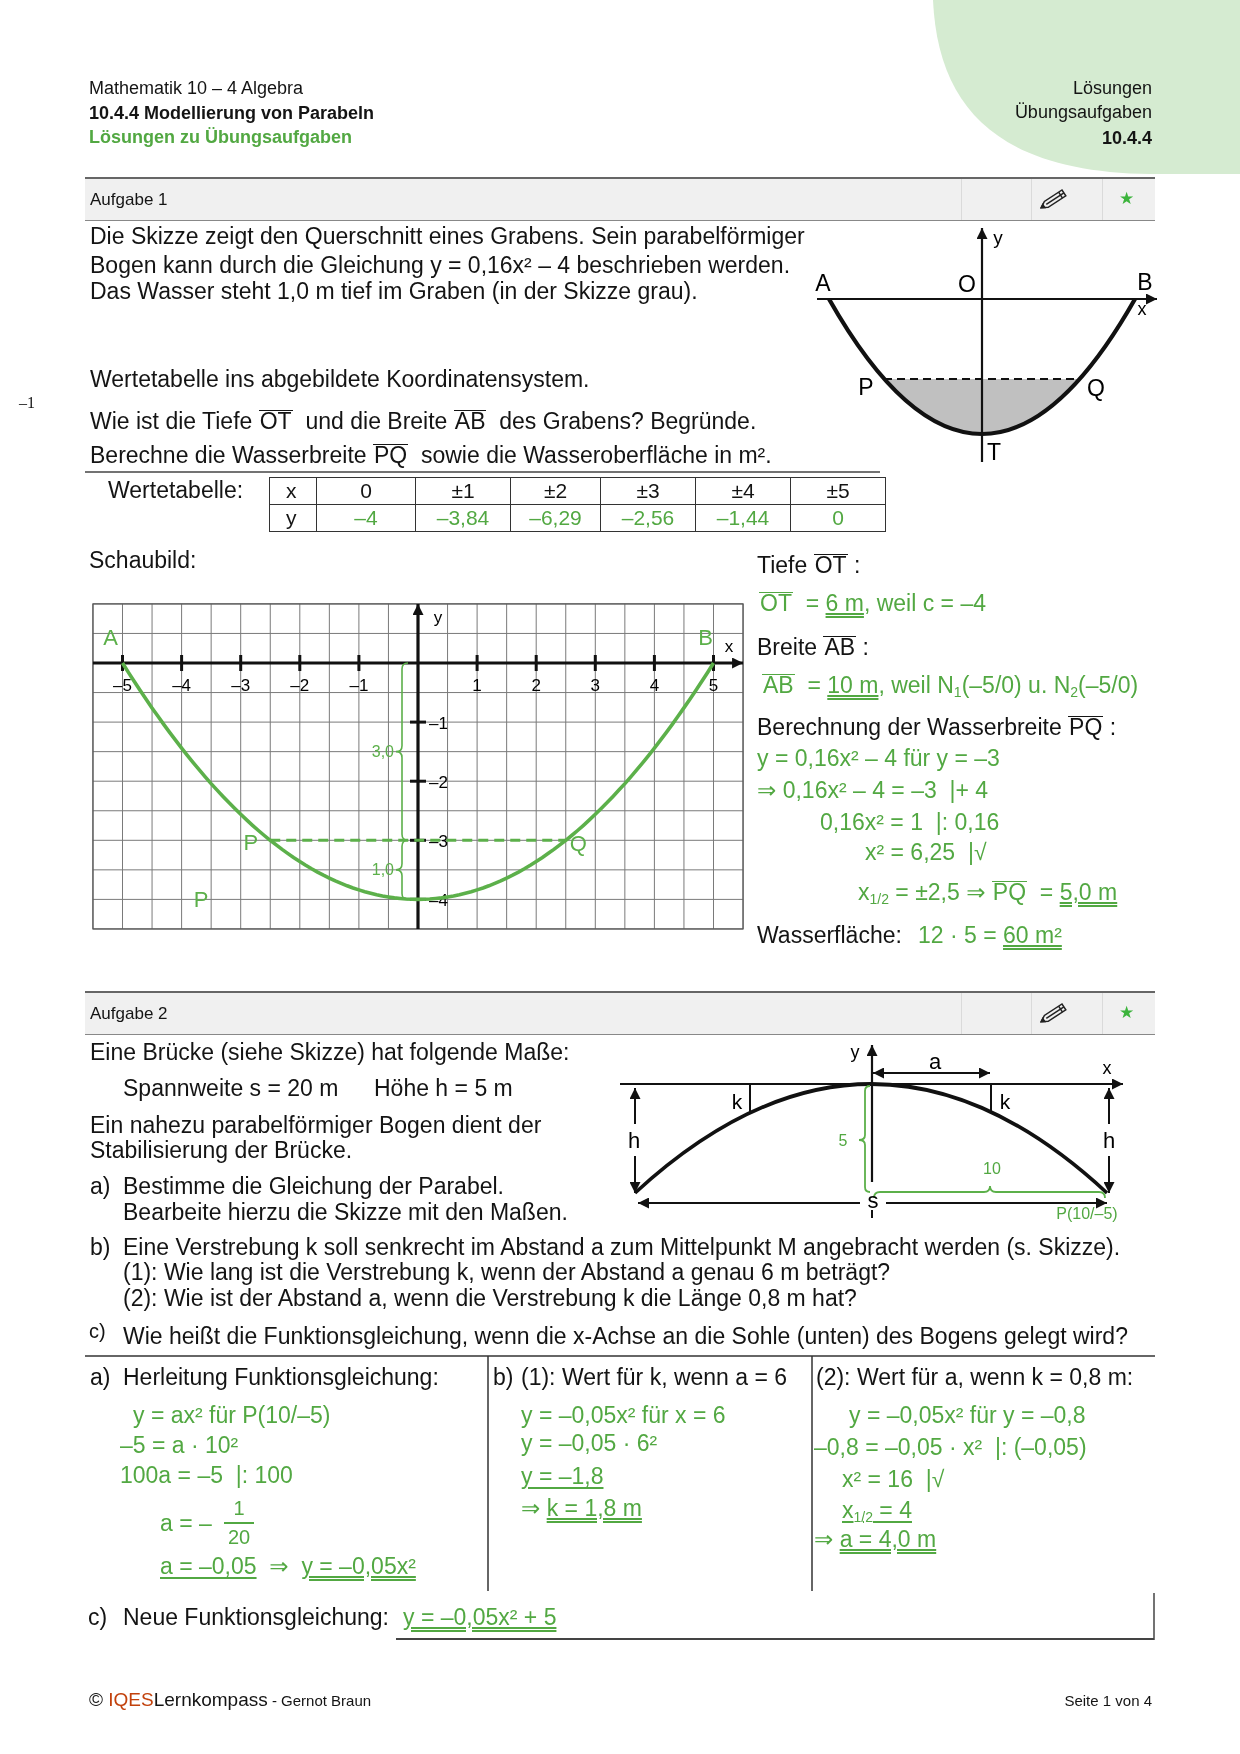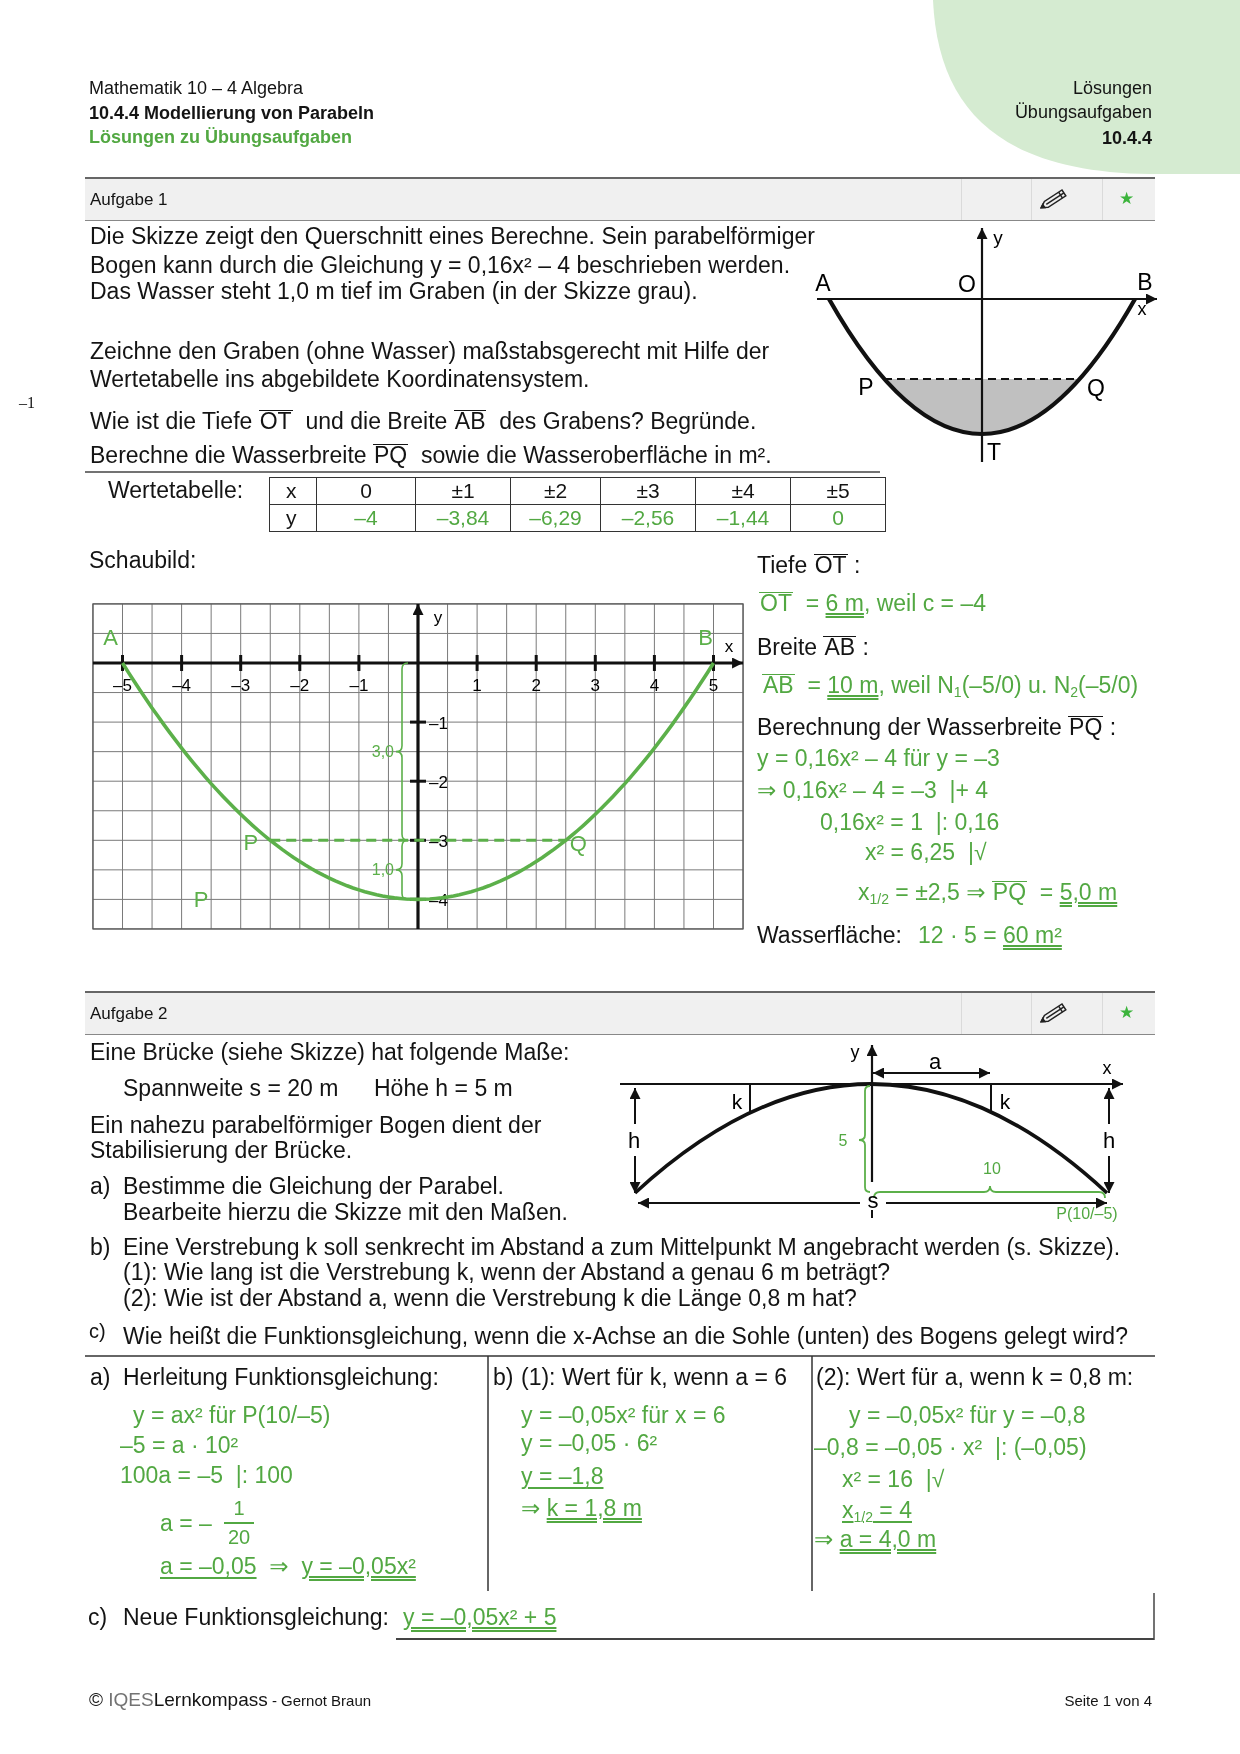--- a/index.html
+++ b/index.html
@@ -197,24 +197,23 @@
       <g transform="rotate(-33 17 12)" fill="none" stroke="#222" stroke-width="1.5">
         <path d="M3 12 L9 8.5 L30 8.5 L30 15.5 L9 15.5 Z"></path>
         <line x1="9" y1="12" x2="30" y2="12"></line>
         <line x1="26" y1="8.5" x2="26" y2="15.5"></line>
         <path d="M3 12 L6 10.2 L6 13.8 Z" fill="#222"></path>
       </g>
     </svg>
     <span class="star">★</span>
   </div>
 
-  <div class="t" style="left:90px;top:223px;">Die Skizze zeigt den Querschnitt eines Berechne. Sein parabelförmiger</div>
+  <div class="t" style="left:90px;top:223px;">Die Skizze zeigt den Querschnitt eines Grabens. Sein parabelförmiger</div>
   <div class="t" style="left:90px;top:252px;">Bogen kann durch die Gleichung y = 0,16x² – 4 beschrieben werden.</div>
   <div class="t" style="left:90px;top:278px;">Das Wasser steht 1,0 m tief im Graben (in der Skizze grau).</div>
-  <div class="t" style="left:90px;top:338px;">Zeichne den Graben (ohne Wasser) maßstabsgerecht mit Hilfe der</div>
   <div class="t" style="left:90px;top:366px;">Wertetabelle ins abgebildete Koordinatensystem.</div>
   <div class="t" style="left:90px;top:408px;"><span>Wie ist die Tiefe </span><span class="ov">OT</span><span>  und die Breite </span><span class="ov">AB</span><span>  des Grabens? Begründe.</span></div>
   <div class="t" style="left:90px;top:442px;"><span>Berechne die Wasserbreite </span><span class="ov">PQ</span><span>  sowie die Wasseroberfläche in m².</span></div>
 
   <div class="t" style="left:108px;top:477px;">Wertetabelle:</div>
   <table class="vt">
     <tbody>
         <tr>
       <td class="h" style="width:30px;">x</td>
       <td style="width:98px;">0</td>
@@ -304,15 +303,15 @@
   <div class="t g" style="left:849px;top:1402px;">y = –0,05x² für y = –0,8</div>
   <div class="t g" style="left:814px;top:1434px;">–0,8 = –0,05 · x²  |: (–0,05)</div>
   <div class="t g" style="left:842px;top:1466px;">x² = 16  |√</div>
   <div class="t g u1" style="left:842px;top:1497px;"><span>x</span><span class="sub">1/2</span><span> = 4</span></div>
   <div class="t g" style="left:814px;top:1526px;"><span>⇒ </span><span class="u2">a = 4,0 m</span></div>
 
   <div class="t" style="left:88px;top:1604px;">c)</div>
   <div class="t" style="left:123px;top:1604px;">Neue Funktionsgleichung:</div>
   <div class="t g u2" style="left:403px;top:1604px;">y = –0,05x² + 5</div>
 
-  <div class="foot" style="left:89px;top:1689px;font-size:19px;"><span>© </span><span style="color:#737373;">IQES</span><span>Lernkompass</span><span style="font-size:15px;"> - Gernot Braun</span></div>
+  <div class="foot" style="left:89px;top:1689px;font-size:19px;"><span>© </span><span style="color:#c2410c;">IQES</span><span>Lernkompass</span><span style="font-size:15px;"> - Gernot Braun</span></div>
   <div class="foot" style="right:88px;top:1690px;font-size:15px;">Seite 1 von 4</div>
 </div>
 
 </body></html>

